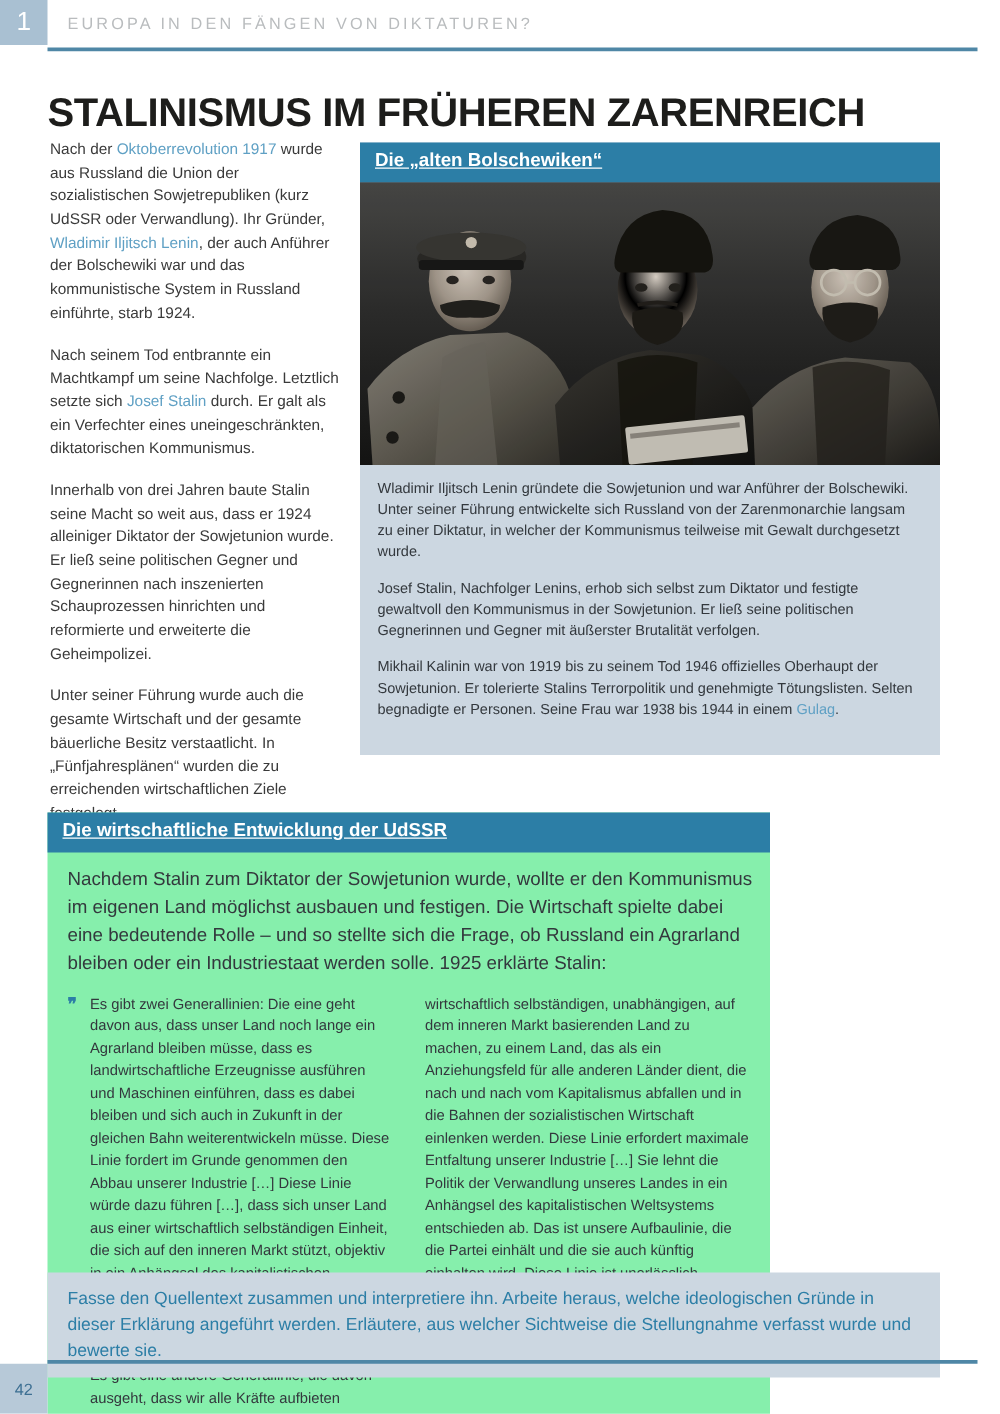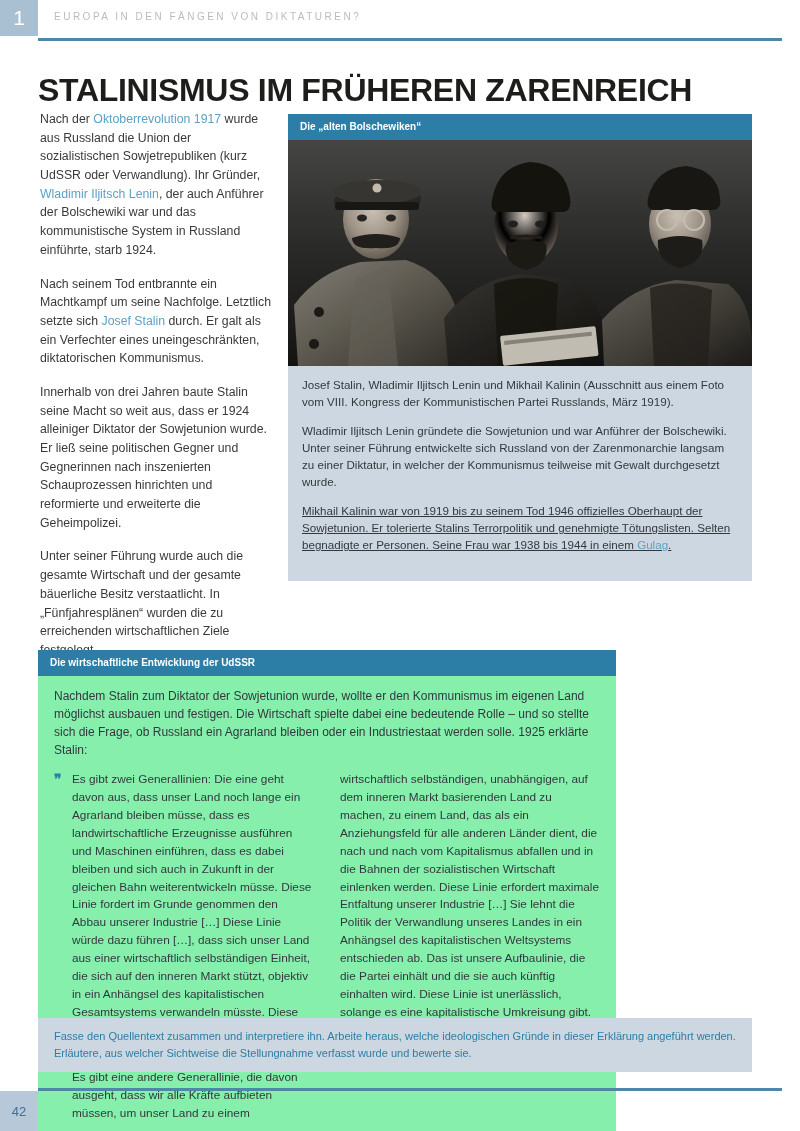--- a/index.html
+++ b/index.html
@@ -31,21 +31,21 @@
     font-size: 21px;
     font-weight: 400;
     display: flex;
     align-items: center;
     justify-content: center;
     letter-spacing: 0;
   }
   .running-head {
     position: absolute;
     left: 54px; top: 11px;
-    font-size: 10px;
+    font-size: 13px;
     letter-spacing: 2.5px;
     color: #b9bcbe;
     text-transform: uppercase;
     white-space: nowrap;
   }
   .header-rule {
     position: absolute;
     left: 38px; top: 38px;
     width: 744px; height: 2.5px;
     background: #4f87a6;
@@ -88,54 +88,55 @@
   
   .media-box {
     position: absolute;
     left: 288px; top: 114px;
     width: 464px;
     background: #ccd7e1;
   }
   .box-title {
     background: #2c7ea6;
     color: #ffffff;
-    font-size: 10px;
+    font-size: 15px;
     font-weight: bold;
     padding: 7px 12px 8px 12px;
     line-height: 1.1;
+    text-decoration: underline;
   }
   .photo {
     width: 464px;
     height: 226px;
     display: block;
     background: #1a1a1a;
     position: relative;
     overflow: hidden;
   }
   .photo svg { display: block; }
   .media-text {
     padding: 10px 14px 12px 14px;
   }
   .cap-par {
     font-size: 11.6px;
     line-height: 1.47;
     color: #33383d;
     margin: 0 0 12px 0;
   }
-  .cap-par:last-child { margin-bottom: 16px; text-decoration: underline; }
+  .cap-par:last-child { margin-bottom: 16px; }
 
   
   .source-box {
     position: absolute;
     left: 38px; top: 650px;
     width: 578px;
     background: #86efac;
   }
   .src-intro {
-    font-size: 12px;
+    font-size: 15px;
     line-height: 1.5;
     color: #33383d;
     padding: 11px 8px 4px 16px;
     margin: 0;
   }
   .quote-cols {
     display: flex;
     padding: 8px 16px 10px 16px;
     gap: 26px;
   }
@@ -170,21 +171,21 @@
   
   .task-box {
     position: absolute;
     left: 38px; top: 1018px;
     width: 714px;
     background: #ccd7e1;
     padding: 10px 16px 11px 16px;
     box-sizing: border-box;
   }
   .task-text {
-    font-size: 11px;
+    font-size: 14px;
     line-height: 1.5;
     color: #2c7ea6;
     margin: 0;
   }
 
   
   .footer-rule {
     position: absolute;
     left: 38px; top: 1088px;
     width: 744px; height: 2.5px;
@@ -297,22 +298,22 @@
         <circle cx="406" cy="80" r="10" fill="none" stroke="#cfc8ba" stroke-width="2.2"></circle>
         <line x1="389" y1="80" x2="396" y2="80" stroke="#cfc8ba" stroke-width="2"></line>
         <path d="M370 100 Q392 92 414 100 Q418 122 392 128 Q368 122 370 100 Z" fill="#201e1a"></path>
         <path d="M362 148 Q392 138 424 150 L420 226 L366 226 Z" fill="#25231e" opacity="0.8"></path>
       </g>
 
       <rect x="0" y="0" width="464" height="226" fill="#000" opacity="0.06"></rect>
     </svg>
   </div>
   <div class="media-text">
-      <p class="cap-par"><span>Josef Stalin, Wladimir Iljitsch Lenin und Mikhail Kalinin (Ausschnitt aus einem Foto vom VIII. Kongress der Kommunistischen Partei Russlands, März 1919).</span></p>
       <p class="cap-par"><span>Wladimir Iljitsch Lenin gründete die Sowjetunion und war Anführer der Bolschewiki. Unter seiner Führung entwickelte sich Russland von der Zarenmonarchie langsam zu einer Diktatur, in welcher der Kommunismus teilweise mit Gewalt durchgesetzt wurde.</span></p>
+      <p class="cap-par"><span>Josef Stalin, Nachfolger Lenins, erhob sich selbst zum Diktator und festigte gewaltvoll den Kommunismus in der Sowjetunion. Er ließ seine politischen Gegnerinnen und Gegner mit äußerster Brutalität verfolgen.</span></p>
       <p class="cap-par"><span>Mikhail Kalinin war von 1919 bis zu seinem Tod 1946 offizielles Oberhaupt der Sowjetunion. Er tolerierte Stalins Terrorpolitik und genehmigte Tötungslisten. Selten begnadigte er Personen. Seine Frau war 1938 bis 1944 in einem </span><span class="kw">Gulag</span><span>.</span></p>
     </div>
 </div>
 
 <div class="source-box">
   <div class="box-title">Die wirtschaftliche Entwicklung der UdSSR</div>
   <p class="src-intro">Nachdem Stalin zum Diktator der Sowjetunion wurde, wollte er den Kommunismus im eigenen Land möglichst ausbauen und festigen. Die Wirtschaft spielte dabei eine bedeutende Rolle – und so stellte sich die Frage, ob Russland ein Agrarland bleiben oder ein Industriestaat werden solle. 1925 erklärte Stalin:</p>
   <div class="quote-cols">
     <div class="qcol left">
       <p class="quote-par">

